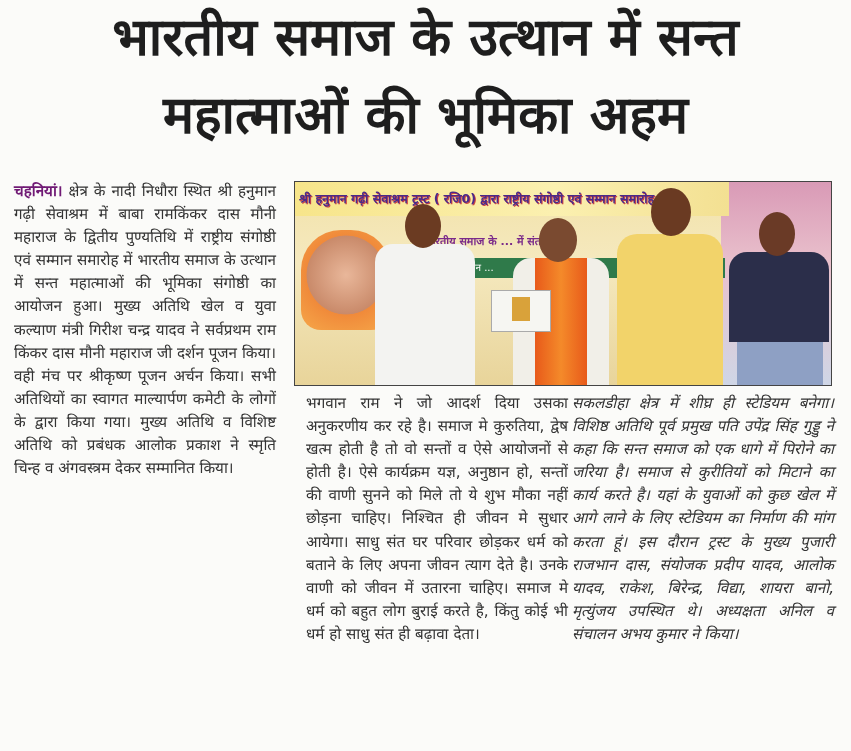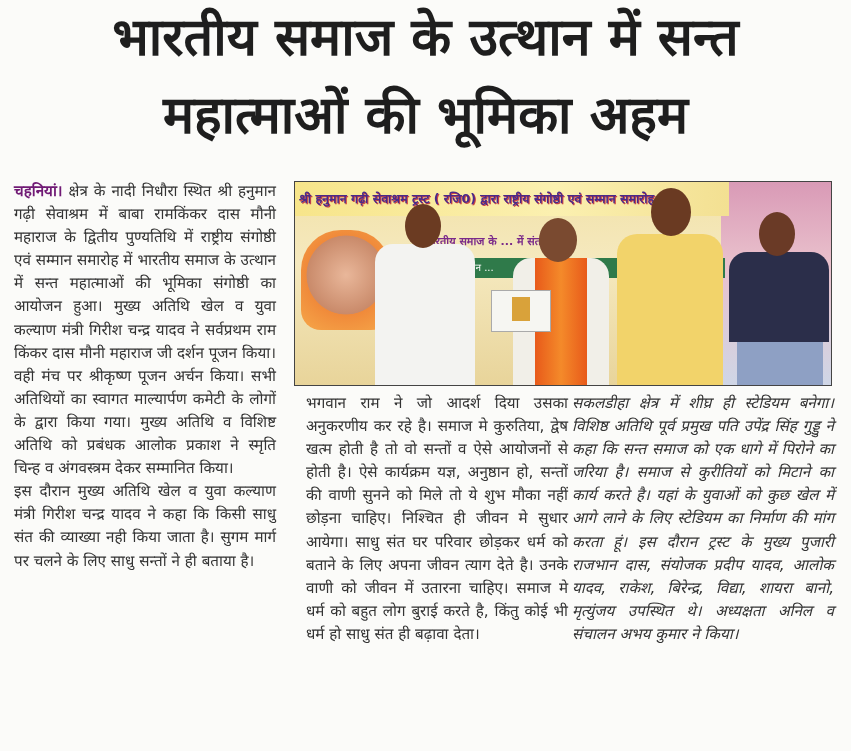--- a/index.html
+++ b/index.html
@@ -93,21 +93,20 @@
 </head>
 <body>
 
 <div class="headline">
   <span class="line line1">भारतीय समाज के उत्थान में सन्त</span>
   <span class="line line2">महात्माओं की भूमिका अहम</span>
 </div>
 
 <div class="col col1">
   <p><span class="dateline">चहनियां।</span><span> क्षेत्र के नादी निधौरा स्थित श्री हनुमान गढ़ी सेवाश्रम में बाबा रामकिंकर दास मौनी महाराज के द्वितीय पुण्यतिथि में राष्ट्रीय संगोष्ठी एवं सम्मान समारोह में भारतीय समाज के उत्थान में सन्त महात्माओं की भूमिका संगोष्ठी का आयोजन हुआ। मुख्य अतिथि खेल व युवा कल्याण मंत्री गिरीश चन्द्र यादव ने सर्वप्रथम राम किंकर दास मौनी महाराज जी दर्शन पूजन किया। वही मंच पर श्रीकृष्ण पूजन अर्चन किया। सभी अतिथियों का स्वागत माल्यार्पण कमेटी के लोगों के द्वारा किया गया। मुख्य अतिथि व विशिष्ट अतिथि को प्रबंधक आलोक प्रकाश ने स्मृति चिन्ह व अंगवस्त्रम देकर सम्मानित किया।</span></p>
-  <p>इस दौरान मुख्य अतिथि खेल व युवा कल्याण मंत्री गिरीश चन्द्र यादव ने कहा कि किसी साधु संत की व्याख्या नही किया जाता है। सुगम मार्ग पर चलने के लिए साधु सन्तों ने ही बताया है।</p>
 </div>
 
 <div class="photo">
   <div class="poster-face"></div>
   <div class="right-decor"></div>
   <div class="banner-top">श्री हनुमान गढ़ी सेवाश्रम ट्रस्ट ( रजि0) द्वारा राष्ट्रीय संगोष्ठी एवं सम्मान समारोह</div>
   <div class="banner-sub">भारतीय समाज के ... में संत ...</div>
   <div class="banner-green">– श्री हनुमान ...</div>
   <div class="person p1">
       <div class="body"></div>

